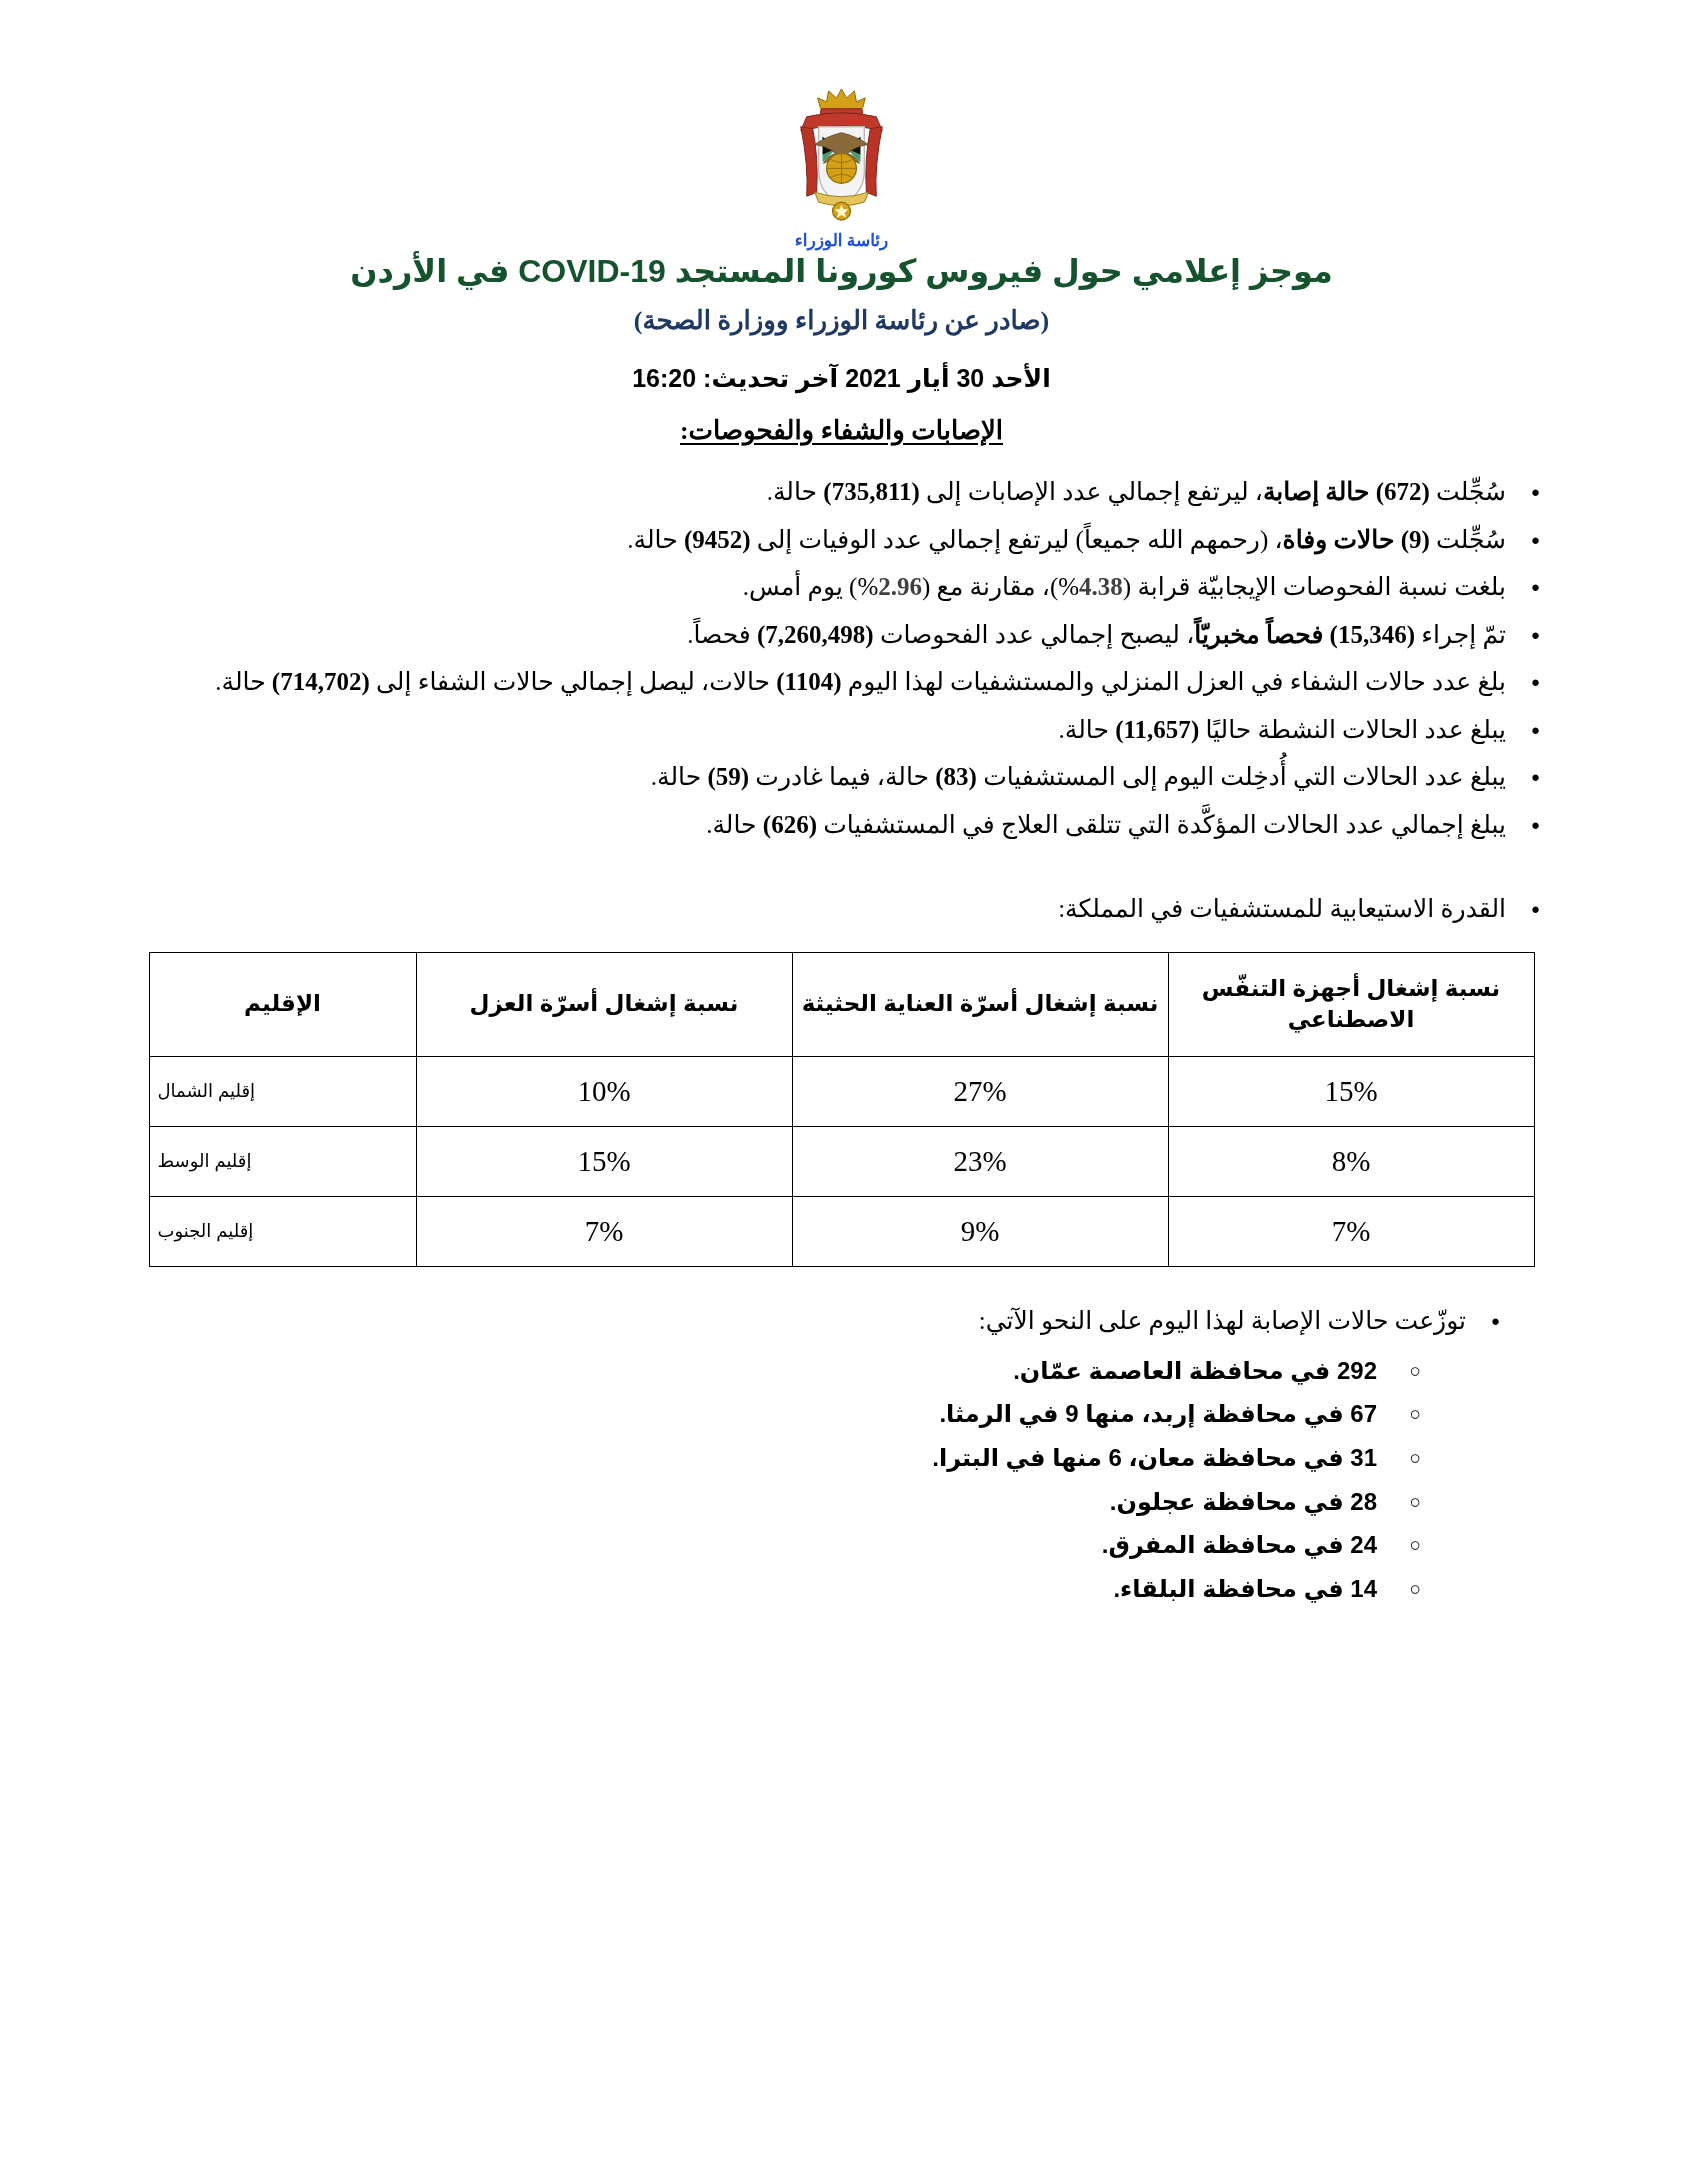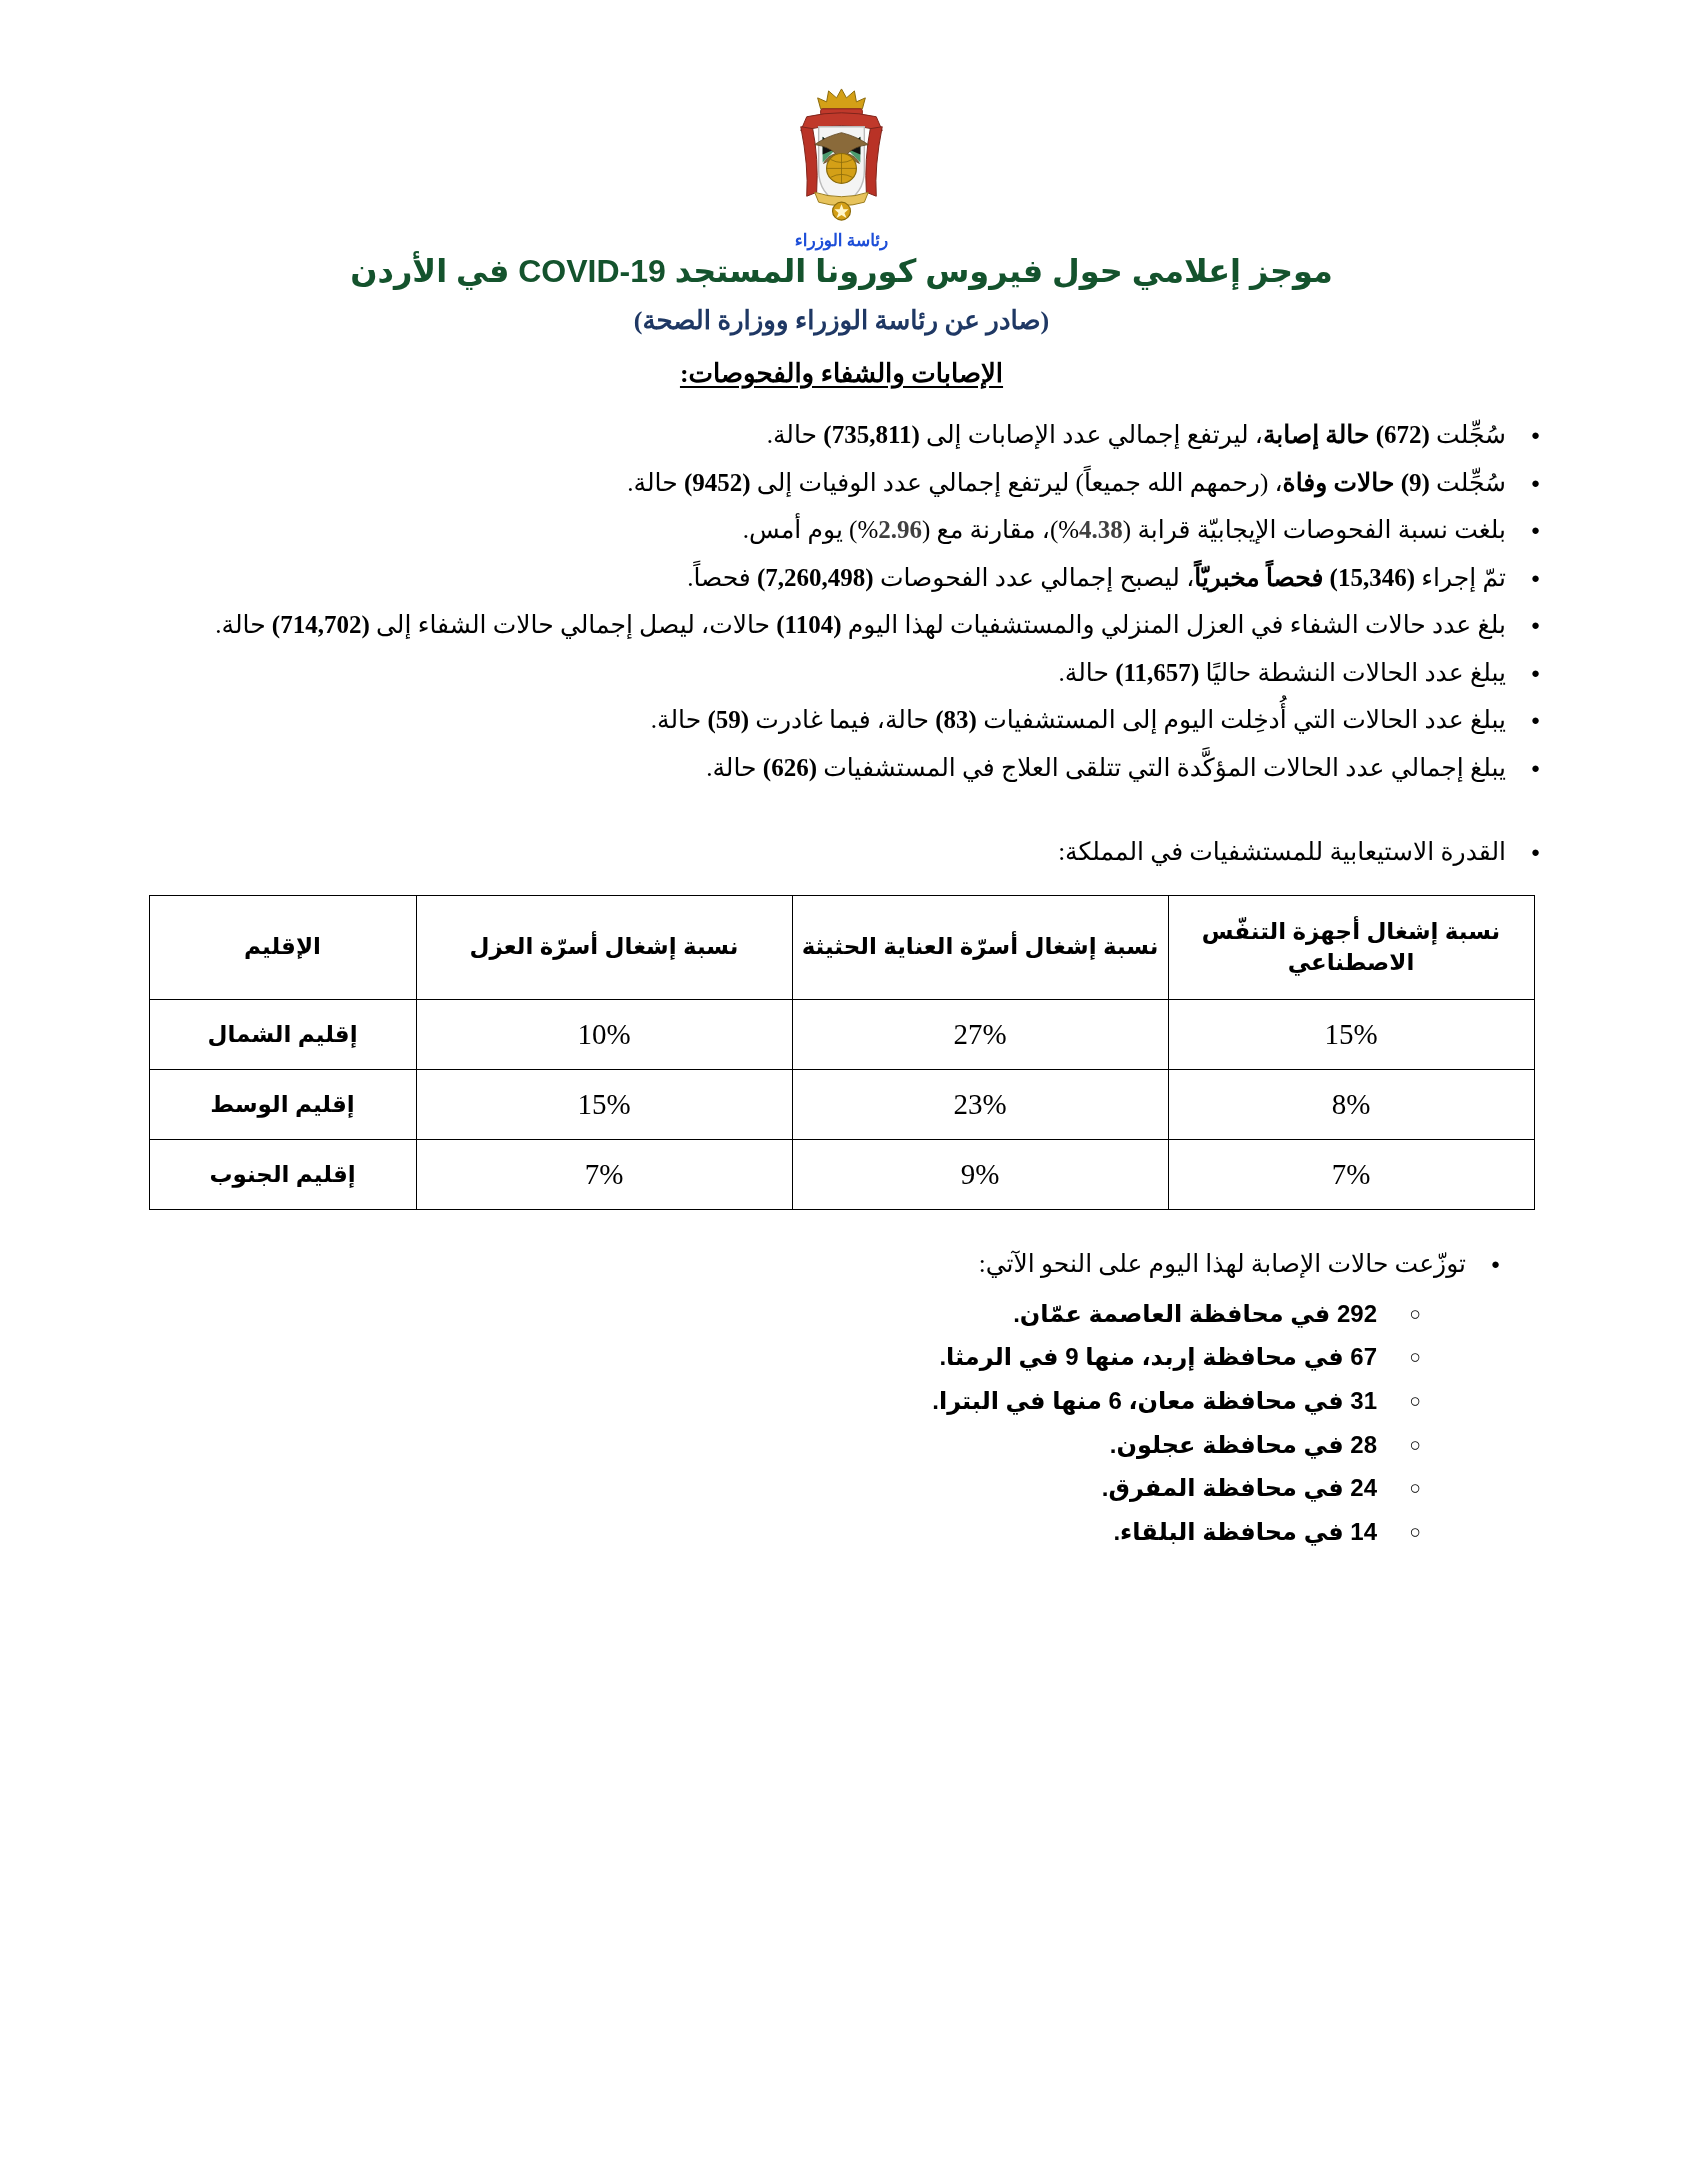--- a/index.html
+++ b/index.html
@@ -121,23 +121,23 @@
   }
   table.capacity thead th {
     font-family: "Liberation Sans", "DejaVu Sans", sans-serif;
     font-weight: bold;
     font-size: 23px;
     height: 85px;
     line-height: 1.35;
   }
   table.capacity tbody th.region {
     font-family: "Liberation Sans", "DejaVu Sans", sans-serif;
-    font-weight: bold;
-    font-size: 23px;
-    text-align: center;
+    font-weight: normal;
+    font-size: 18px;
+    text-align: left;
   }
   table.capacity tbody td {
     font-size: 29px;
     height: 51px;
     margin-top: 23px;
   }
   col.c-region { width: 267px; }
   col.c-iso    { width: 376px; }
   col.c-icu    { width: 376px; }
   col.c-vent   { width: 366px; }
@@ -222,20 +222,21 @@
 
         <circle cx="75" cy="131" r="9" fill="#d4a017" stroke="#8a6a0a" stroke-width="1.2"></circle>
         <path d="M75 124 l2 5 5 0 -4 4 2 5 -5 -3 -5 3 2 -5 -4 -4 5 0z" fill="#fff6cc"></path>
       </svg>
     </div>
     <div class="emblem-caption">رئاسة الوزراء</div>
   </div>
 
   <div class="doc-title">موجز إعلامي حول فيروس كورونا المستجد COVID-19 في الأردن</div>
   <div class="doc-subtitle">(صادر عن رئاسة الوزراء ووزارة الصحة)</div>
+  <div class="date-line">الأحد 30 أيار 2021 آخر تحديث: 16:20</div>
   <div class="section-head">الإصابات والشفاء والفحوصات:</div>
 
   <ul class="main-list">
 
     <li><span>سُجِّلت </span><b>(672) حالة إصابة</b><span>، ليرتفع إجمالي عدد الإصابات إلى </span><b>(735,811)</b><span> حالة.</span></li>
 
     <li><span>سُجِّلت </span><b>(9) حالات وفاة</b><span>، (رحمهم الله جميعاً) ليرتفع إجمالي عدد الوفيات إلى </span><b>(9452)</b><span> حالة.</span></li>
 
     <li><span>بلغت نسبة الفحوصات الإيجابيّة قرابة (</span><b class="red">4.38</b><span>%)، مقارنة مع (</span><b class="red">2.96</b><span>%) يوم أمس.</span></li>
 

